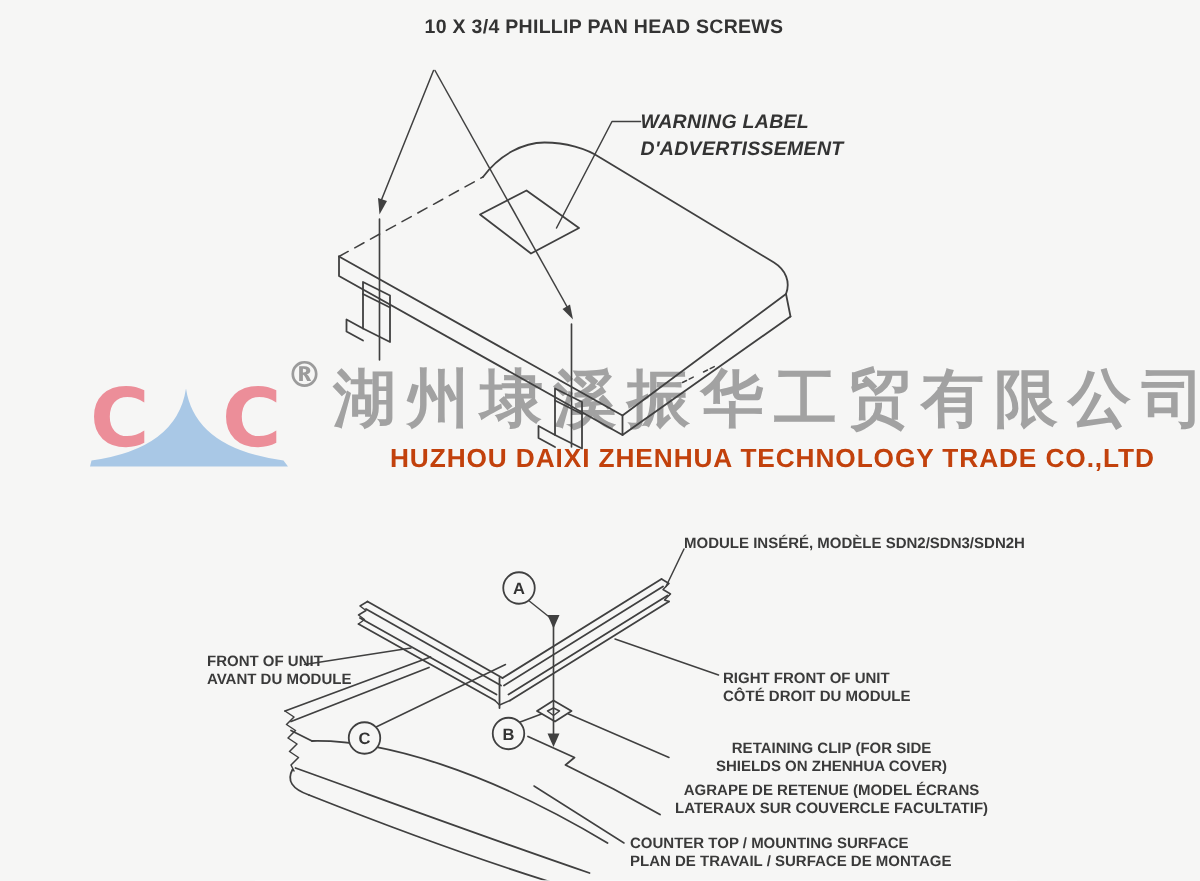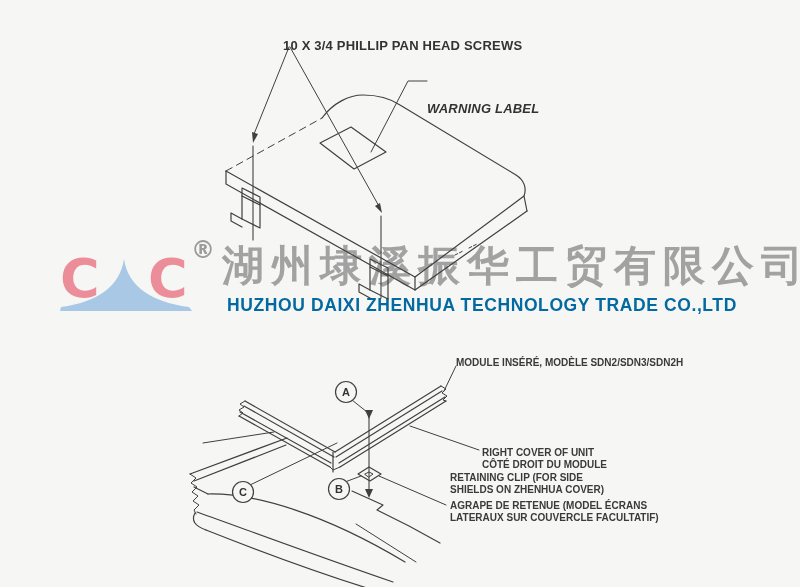--- a/index.html
+++ b/index.html
@@ -4,21 +4,21 @@
 <style>
   html,body{margin:0;padding:0;}
   .page{
     position:relative;width:800px;height:587px;
     background:#f6f6f5;overflow:hidden;
     font-family:"Liberation Sans",sans-serif;
   }
   svg.lineart{position:absolute;left:0;top:0;}
   .lbl{
     position:absolute;color:#333;white-space:nowrap;
-    font:600 13px/18px "Liberation Sans",sans-serif;letter-spacing:.2px;margin-top:28px;
+    font:600 13px/18px "Liberation Sans",sans-serif;letter-spacing:.2px;
   }
   .lbl-sm{
     position:absolute;color:#3a3a3a;white-space:nowrap;
     font:bold 10px/11.5px "Liberation Sans",sans-serif;letter-spacing:0;
   }
   .gap-top{margin-top:5px;}
   
   .logo-c{
     position:absolute;color:#ec8e99;
     font:bold 54px/54px "DejaVu Sans",sans-serif;
@@ -26,22 +26,22 @@
   .logo-reg{
     position:absolute;color:#9b9b9b;
     font:bold 24px/24px "DejaVu Sans",sans-serif;
   }
   .logo-cn{
     position:absolute;color:#a2a2a2;white-space:nowrap;
     font:bold 42px/46px "Liberation Sans","DejaVu Sans",sans-serif;
     letter-spacing:7px;
   }
   .logo-en{
-    position:absolute;color:#0369a1;white-space:nowrap;
-    font:bold 17.5px/20px "Liberation Sans",sans-serif;letter-spacing:.6px;
+    position:absolute;color:#c2410c;white-space:nowrap;
+    font:bold 17.5px/20px "Liberation Sans",sans-serif;letter-spacing:.6px;margin-left:33px;
   }
   .callout-letter{
     font:bold 11px "Liberation Sans",sans-serif;fill:#333;
     text-anchor:middle;
   }
 </style>
 </head>
 <body>
 
 <div class="page">
@@ -156,33 +156,42 @@
       </g>
     </g>
   </svg>
 
   <div class="lbl" style="left:283px;top:9px;">
     <div>10 X 3/4 PHILLIP PAN HEAD SCREWS</div>
   </div>
 
   <div class="lbl" style="left:427px;top:72px;font-style:italic;">
     <div>WARNING LABEL</div>
+    <div>D'ADVERTISSEMENT</div>
   </div>
 
   <div class="lbl-sm" style="left:456px;top:357px;">
     <div>MODULE INSÉRÉ, MODÈLE SDN2/SDN3/SDN2H</div>
   </div>
 
+  <div class="lbl-sm" style="left:138px;top:436px;">
+    <div>FRONT OF UNIT</div>
+    <div>AVANT DU MODULE</div>
+  </div>
 
   <div class="lbl-sm" style="left:482px;top:447px;">
-    <div>RIGHT COVER OF UNIT</div>
+    <div>RIGHT FRONT OF UNIT</div>
     <div>CÔTÉ DROIT DU MODULE</div>
   </div>
 
-  <div class="lbl-sm" style="left:450px;top:472px;">
+  <div class="lbl-sm" style="left:450px;top:494px;text-align:center;">
     <div>RETAINING CLIP (FOR SIDE</div>
     <div>SHIELDS ON ZHENHUA COVER)</div>
     <div class="gap-top">AGRAPE DE RETENUE (MODEL ÉCRANS</div>
     <div>LATERAUX SUR COUVERCLE FACULTATIF)</div>
   </div>
 
+  <div class="lbl-sm" style="left:420px;top:557px;">
+    <div>COUNTER TOP / MOUNTING SURFACE</div>
+    <div>PLAN DE TRAVAIL / SURFACE DE MONTAGE</div>
+  </div>
 
 </div>
 
 </body></html>

